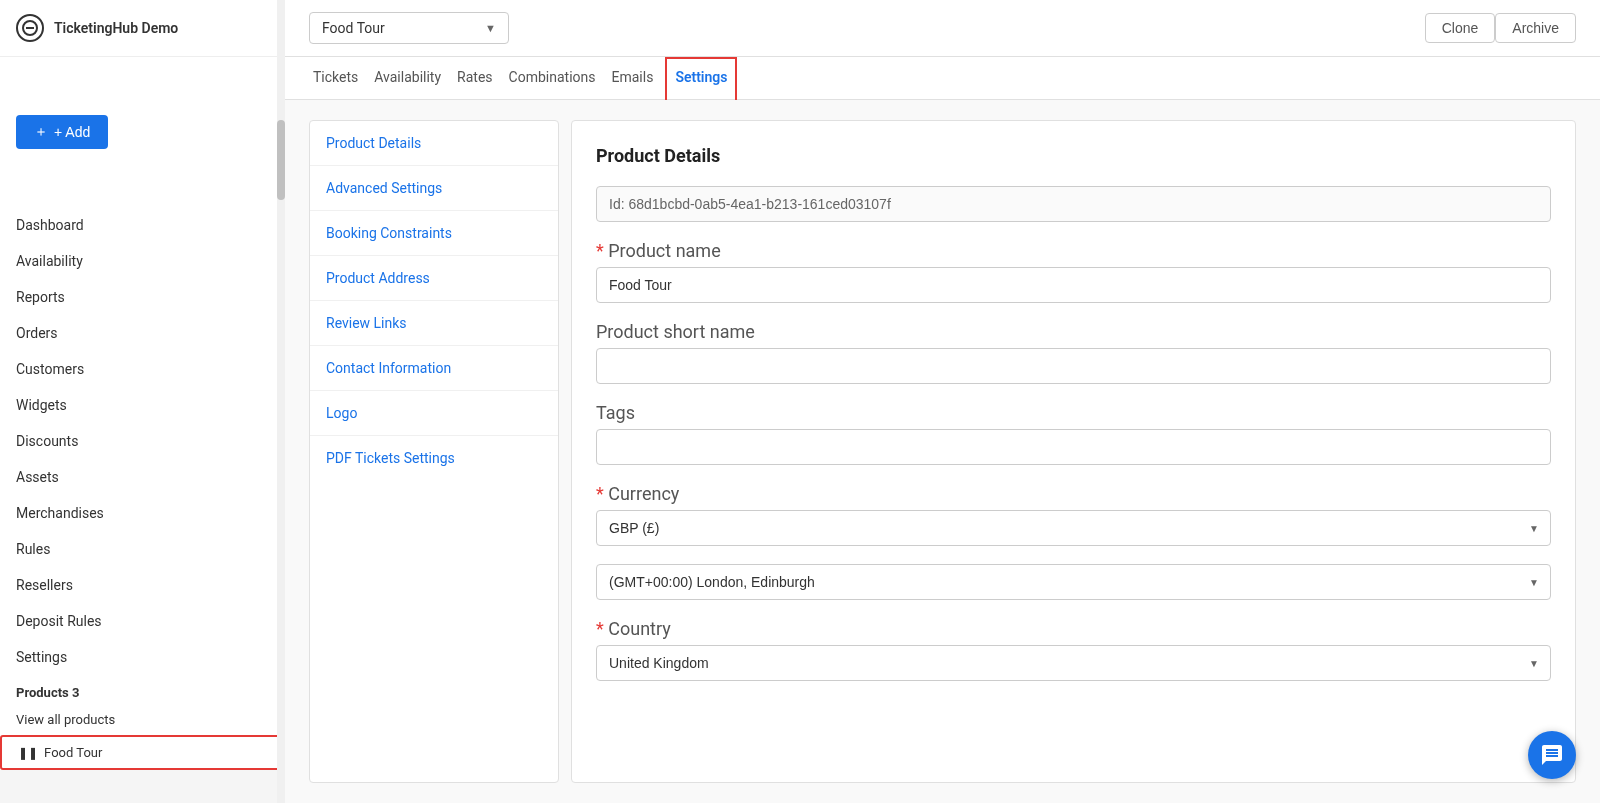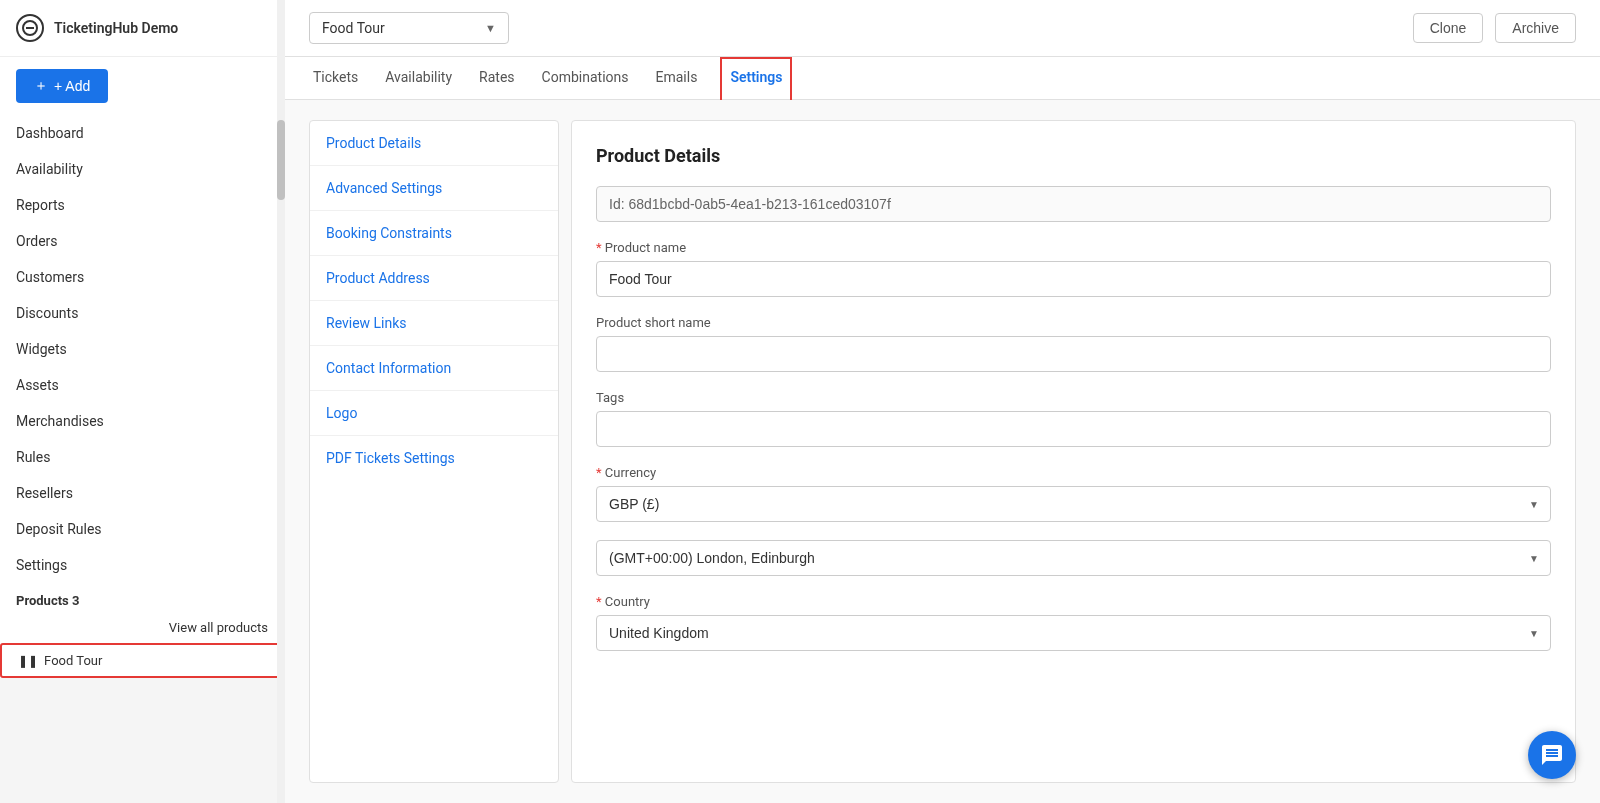--- a/index.html
+++ b/index.html
@@ -1,58 +1,58 @@
 <!DOCTYPE html>
 <html><head>
   <meta charset="utf-8">
   <style>
     * { box-sizing: border-box; margin: 0; padding: 0; }
     body { font-family: -apple-system, BlinkMacSystemFont, 'Segoe UI', Roboto, sans-serif; font-size: 14px; color: #333; background: #f5f5f5; display: flex; height: 803px; overflow: hidden; }
 
     
-    .sidebar { width: 285px; background: #fff; border-right: 1px solid #e0e0e0; display: flex; flex-direction: column; overflow: hidden; flex-shrink: 0; }
+    .sidebar { width: 285px; background: #fff; border-right: 1px solid #e0e0e0; display: flex; flex-direction: column; overflow: hidden; flex-shrink: 0; gap: 46px; }
     .sidebar-header { padding: 14px 16px; display: flex; align-items: center; gap: 10px; border-bottom: 1px solid #eee; }
     .sidebar-logo { width: 28px; height: 28px; border: 2px solid #333; border-radius: 50%; display: flex; align-items: center; justify-content: center; font-size: 12px; font-weight: bold; flex-shrink: 0; }
     .sidebar-title { font-weight: 600; font-size: 14px; }
     .add-btn { margin: 12px 16px; background: #1a73e8; color: #fff; border: none; border-radius: 4px; padding: 8px 18px; font-size: 14px; cursor: pointer; display: flex; align-items: center; gap: 6px; width: fit-content; }
     .sidebar-scroll { overflow-y: auto; flex: 1; }
     .sidebar-nav-item { padding: 10px 16px; cursor: pointer; color: #333; font-size: 14px; }
     .sidebar-section-label { padding: 10px 16px 4px; font-weight: 700; font-size: 13px; color: #333; }
-    .sidebar-sub-item { padding: 8px 16px; cursor: pointer; color: #333; font-size: 13px; text-align: right; }
+    .sidebar-sub-item { padding: 8px 16px; cursor: pointer; color: #333; font-size: 13px; }
     .sidebar-sub-item.active { border: 2px solid #e53935; border-radius: 3px; }
     .sidebar-wrapper { position: relative; width: 285px; flex-shrink: 0; }
 
     
     .main { flex: 1; display: flex; flex-direction: column; overflow: hidden; background: #fff; }
 
     
     .topbar { display: flex; align-items: center; padding: 12px 24px; border-bottom: 1px solid #e0e0e0; background: #fff; justify-content: space-between; }
     .product-selector { display: flex; align-items: center; gap: 8px; border: 1px solid #ccc; border-radius: 4px; padding: 7px 12px; cursor: pointer; min-width: 200px; background: #fff; }
     .product-selector-text { font-size: 14px; color: #333; }
-    .topbar-actions { display: flex; gap: 12px; }
+    .topbar-actions { display: flex; gap: 0; }
     .topbar-btn { border: 1px solid #ccc; background: #fff; border-radius: 4px; padding: 6px 16px; cursor: pointer; font-size: 14px; color: #555; }
 
     
-    .tabs { display: flex; padding: 0 24px; border-bottom: 1px solid #e0e0e0; background: #fff; gap: 19px; }
+    .tabs { display: flex; padding: 0 24px; border-bottom: 1px solid #e0e0e0; background: #fff; gap: 8px; }
     .tab { padding: 12px 4px; font-size: 14px; cursor: pointer; color: #555; border-bottom: 2px solid transparent; }
     .tab.active { color: #1a73e8; font-weight: 600; border: 2px solid #e53935; border-bottom: none; padding: 10px 8px; margin-bottom: -1px; }
 
     
     .content { display: flex; flex: 1; overflow: hidden; padding: 20px 24px; gap: 12px; background: #f9f9f9; }
 
     
     .left-panel { width: 250px; flex-shrink: 0; background: #fff; border: 1px solid #e0e0e0; border-radius: 4px; padding: 0; overflow-y: auto; }
     .left-panel-item { padding: 14px 16px; border-bottom: 1px solid #f0f0f0; cursor: pointer; color: #1a73e8; font-size: 14px; }
     .left-panel-item:last-child { border-bottom: none; }
 
     
     .right-panel { flex: 1; background: #fff; border: 1px solid #e0e0e0; border-radius: 4px; padding: 24px; overflow-y: auto; }
     .section-title { font-size: 18px; font-weight: 700; margin-bottom: 20px; color: #222; }
     .form-group { margin-bottom: 18px; border-radius: 17px; }
-    .form-label { font-size: 13px; color: #555; margin-bottom: 6px; display: block; }
+    .form-label { font-size: 18px; color: #555; margin-bottom: 6px; display: block; }
     .form-input { width: 100%; border: 1px solid #ccc; border-radius: 4px; padding: 9px 12px; font-size: 14px; color: #333; background: #fff; }
     .form-input.readonly { background: #f9f9f9; color: #666; }
     .form-select { width: 100%; border: 1px solid #ccc; border-radius: 4px; padding: 9px 12px; font-size: 14px; color: #333; background: #fff; appearance: none; cursor: pointer; }
     .select-wrapper { position: relative; }
     .select-wrapper::after { content: '▼'; position: absolute; right: 12px; top: 50%; transform: translateY(-50%); font-size: 10px; color: #666; pointer-events: none; }
 
     
     .chat-btn { position: fixed; bottom: 24px; right: 24px; width: 48px; height: 48px; background: #1a73e8; border-radius: 50%; display: flex; align-items: center; justify-content: center; cursor: pointer; box-shadow: 0 2px 8px rgba(0,0,0,0.3); }
     .chat-btn svg { fill: white; width: 24px; height: 24px; }
 
@@ -80,22 +80,22 @@
       <span>＋</span>
       <span>+ Add</span>
     </button>
 
     <div class="sidebar-scroll">
       <div class="sidebar-nav-item">Dashboard</div>
       <div class="sidebar-nav-item">Availability</div>
       <div class="sidebar-nav-item">Reports</div>
       <div class="sidebar-nav-item">Orders</div>
       <div class="sidebar-nav-item">Customers</div>
+      <div class="sidebar-nav-item">Widgets</div>
       <div class="sidebar-nav-item">Discounts</div>
-      <div class="sidebar-nav-item">Widgets</div>
       <div class="sidebar-nav-item">Assets</div>
       <div class="sidebar-nav-item">Merchandises</div>
       <div class="sidebar-nav-item">Rules</div>
       <div class="sidebar-nav-item">Resellers</div>
       <div class="sidebar-nav-item">Deposit Rules</div>
       <div class="sidebar-nav-item">Settings</div>
 
       <div class="sidebar-section-label">Products 3</div>
       <div class="sidebar-sub-item">View all products</div>
       <div class="sidebar-sub-item active" style="display:flex;align-items:center;gap:6px;">

